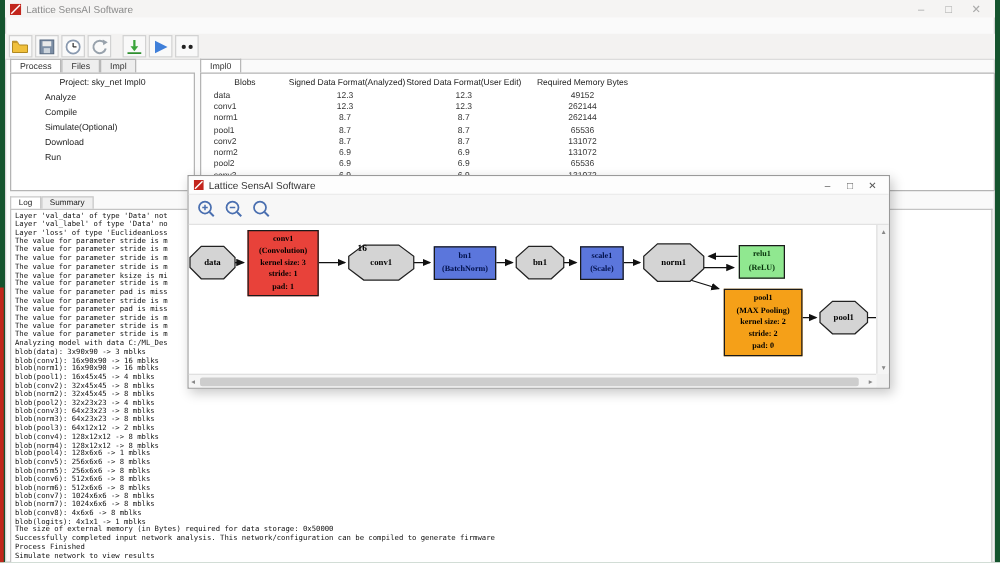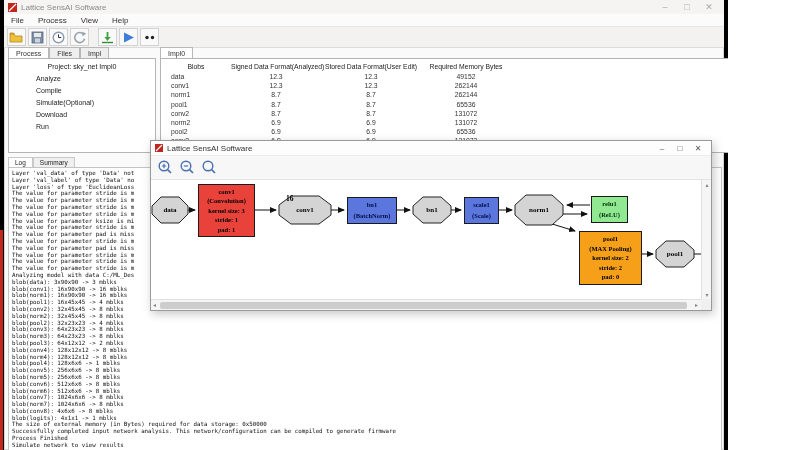--- a/index.html
+++ b/index.html
@@ -1,17 +1,17 @@
 <!DOCTYPE html>
 <html><head>
 <meta charset="utf-8">
 <style>
   * { margin:0; padding:0; box-sizing:border-box; }
   html,body { background:#fff; }
-  .screen { position:relative; width:728px; height:450px; background:#000000; overflow:hidden;
+  .screen { position:relative; width:800px; height:450px; background:#14532d; overflow:hidden;
             font-family:"Liberation Sans", sans-serif; color:#222;text-decoration:underline; }
   .red-strip { position:absolute; left:0; top:230px; width:3px; height:220px; background:#c0281c; }
   .app { position:absolute; left:4px; top:0; right:4px; bottom:0; background:#fafafa; border:1px solid #d5d5d5; }
 
   
   .titlebar { position:absolute; left:4px; top:0; right:4px; height:14px; background:#f5f4f3;
               display:flex; align-items:center; padding-left:4px; gap:4px; }
   .titlebar .ttext { font-size:8px; color:#8a8a8a; }
   .win-controls { position:absolute; right:8px; top:0; height:14px; display:flex; }
   .win-controls span { width:22px; text-align:center; font-size:9px; line-height:14px; color:#aaa; }
@@ -110,26 +110,20 @@
       <path d="M1,8 L8,1" stroke="#ffffff" stroke-width="1.2"></path>
     </svg>
     <span class="ttext">Lattice SensAI Software</span>
   </div>
   <div class="win-controls">
     <span>–</span>
     <span>□</span>
     <span>✕</span>
   </div>
 
-  <div class="menubar">
-    <span class="mitem">File</span>
-    <span class="mitem">Process</span>
-    <span class="mitem">View</span>
-    <span class="mitem">Help</span>
-  </div>
 
   <div class="toolbar">
     <div class="tbtn">
       <svg width="15" height="15">
         <path d="M1,4 L5,4 L6.5,6 L13,6 L13,12 L1,12 Z" fill="#f0c03c" stroke="#b08820" stroke-width="0.8"></path>
         <path d="M1,4 L1,3 L4.5,3 L5.5,4" fill="#e0a830" stroke="#b08820" stroke-width="0.8"></path>
       </svg>
     </div>
     <div class="tbtn">
       <svg width="15" height="15">

